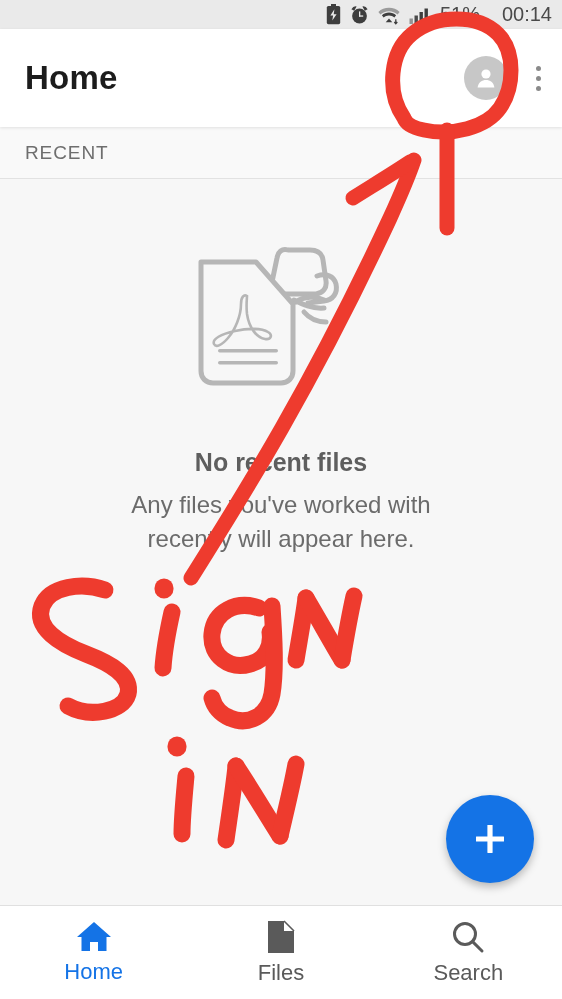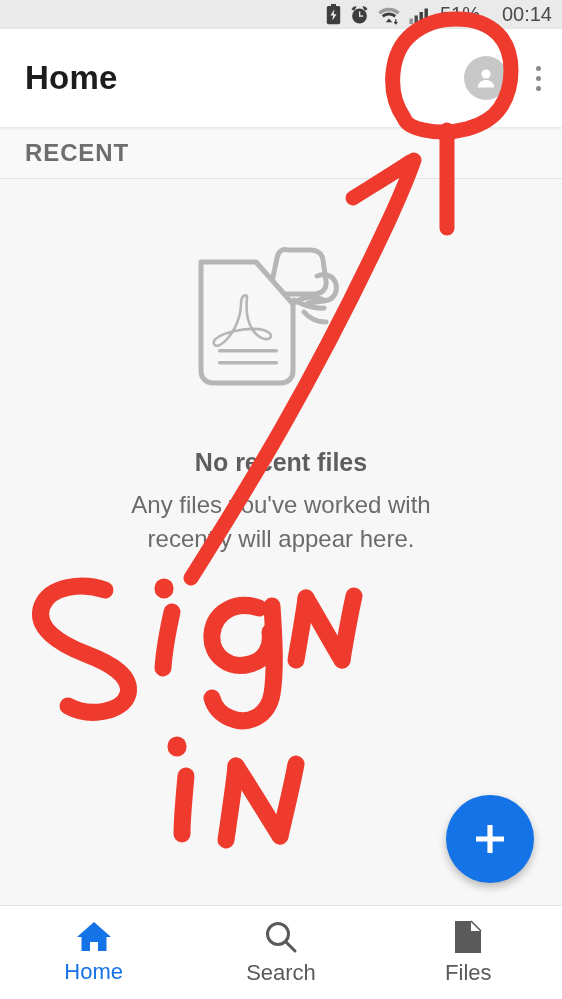--- a/index.html
+++ b/index.html
@@ -53,23 +53,22 @@
 
   
   .recentbar {
     position:absolute; top:127px; left:0; width:562px; height:52px;
     background:#F9F9F9;
     border-bottom:1px solid #E2E2E2;
     display:flex; align-items:center;
     z-index:2;
   }
   .recent-label {
-    font-size:24px; color:#6E6E6E; letter-spacing:0.9px;
+    font-size:19px; color:#6E6E6E; letter-spacing:0.9px;
     margin-left:25px;
-    font-weight:bold;
   }
 
   
   .content {
     position:absolute; top:180px; left:0; width:562px; height:725px;
     background:#F7F7F7;
   }
   .illustration { position:absolute; top:28px; left:0; width:562px; display:flex; justify-content:center; }
   .empty-title {
     position:absolute; top:268px; width:562px; text-align:center;
@@ -210,35 +209,35 @@
   <div class="bottomnav">
 
     <div class="navitem active">
       <svg width="38" height="34" viewBox="0 0 38 34">
         <path d="M19 2 L2 17 L6.5 17 L6.5 31 L15 31 L15 22 L23 22 L23 31 L31.5 31 L31.5 17 L36 17 Z" fill="#1473E6"></path>
       </svg>
       <div class="navlabel">Home</div>
     </div>
 
     <div class="navitem">
-      <svg width="36" height="36" viewBox="0 0 36 36">
-        <circle cx="15" cy="15" r="10.5" fill="none" stroke="#5A5A5A" stroke-width="3"></circle>
-        <line x1="22.6" y1="22.6" x2="32" y2="32" stroke="#5A5A5A" stroke-width="3" stroke-linecap="round"></line>
-      </svg>
-      <div class="navlabel">Search</div>
-    </div>
-
-    <div class="navitem">
       <svg width="30" height="36" viewBox="0 0 30 36">
         <path d="M2 2 L18 2 L28 12 L28 34 L2 34 Z" fill="#5A5A5A"></path>
         <path d="M18 2 L28 12 L18 12 Z" fill="#FFFFFF"></path>
         <path d="M18 2 L28 12" stroke="#5A5A5A" stroke-width="1.6" fill="none"></path>
       </svg>
       <div class="navlabel">Files</div>
     </div>
+
+    <div class="navitem">
+      <svg width="36" height="36" viewBox="0 0 36 36">
+        <circle cx="15" cy="15" r="10.5" fill="none" stroke="#5A5A5A" stroke-width="3"></circle>
+        <line x1="22.6" y1="22.6" x2="32" y2="32" stroke="#5A5A5A" stroke-width="3" stroke-linecap="round"></line>
+      </svg>
+      <div class="navlabel">Search</div>
+    </div>
   </div>
 
   <svg class="ink" viewBox="0 0 562 999">
     <g fill="none" stroke="#EE3B2E" stroke-width="15" stroke-linecap="round" stroke-linejoin="round">
 
       <path d="M404 118 C386 92 390 52 412 34 C436 14 478 14 498 34 C516 52 514 88 500 108 C486 128 452 136 424 130 C414 128 406 124 404 118 Z"></path>
 
       <path d="M447 130 L447 228"></path>
 
       <path d="M191 578 C240 500 310 390 390 218 C400 196 408 178 414 160"></path>

